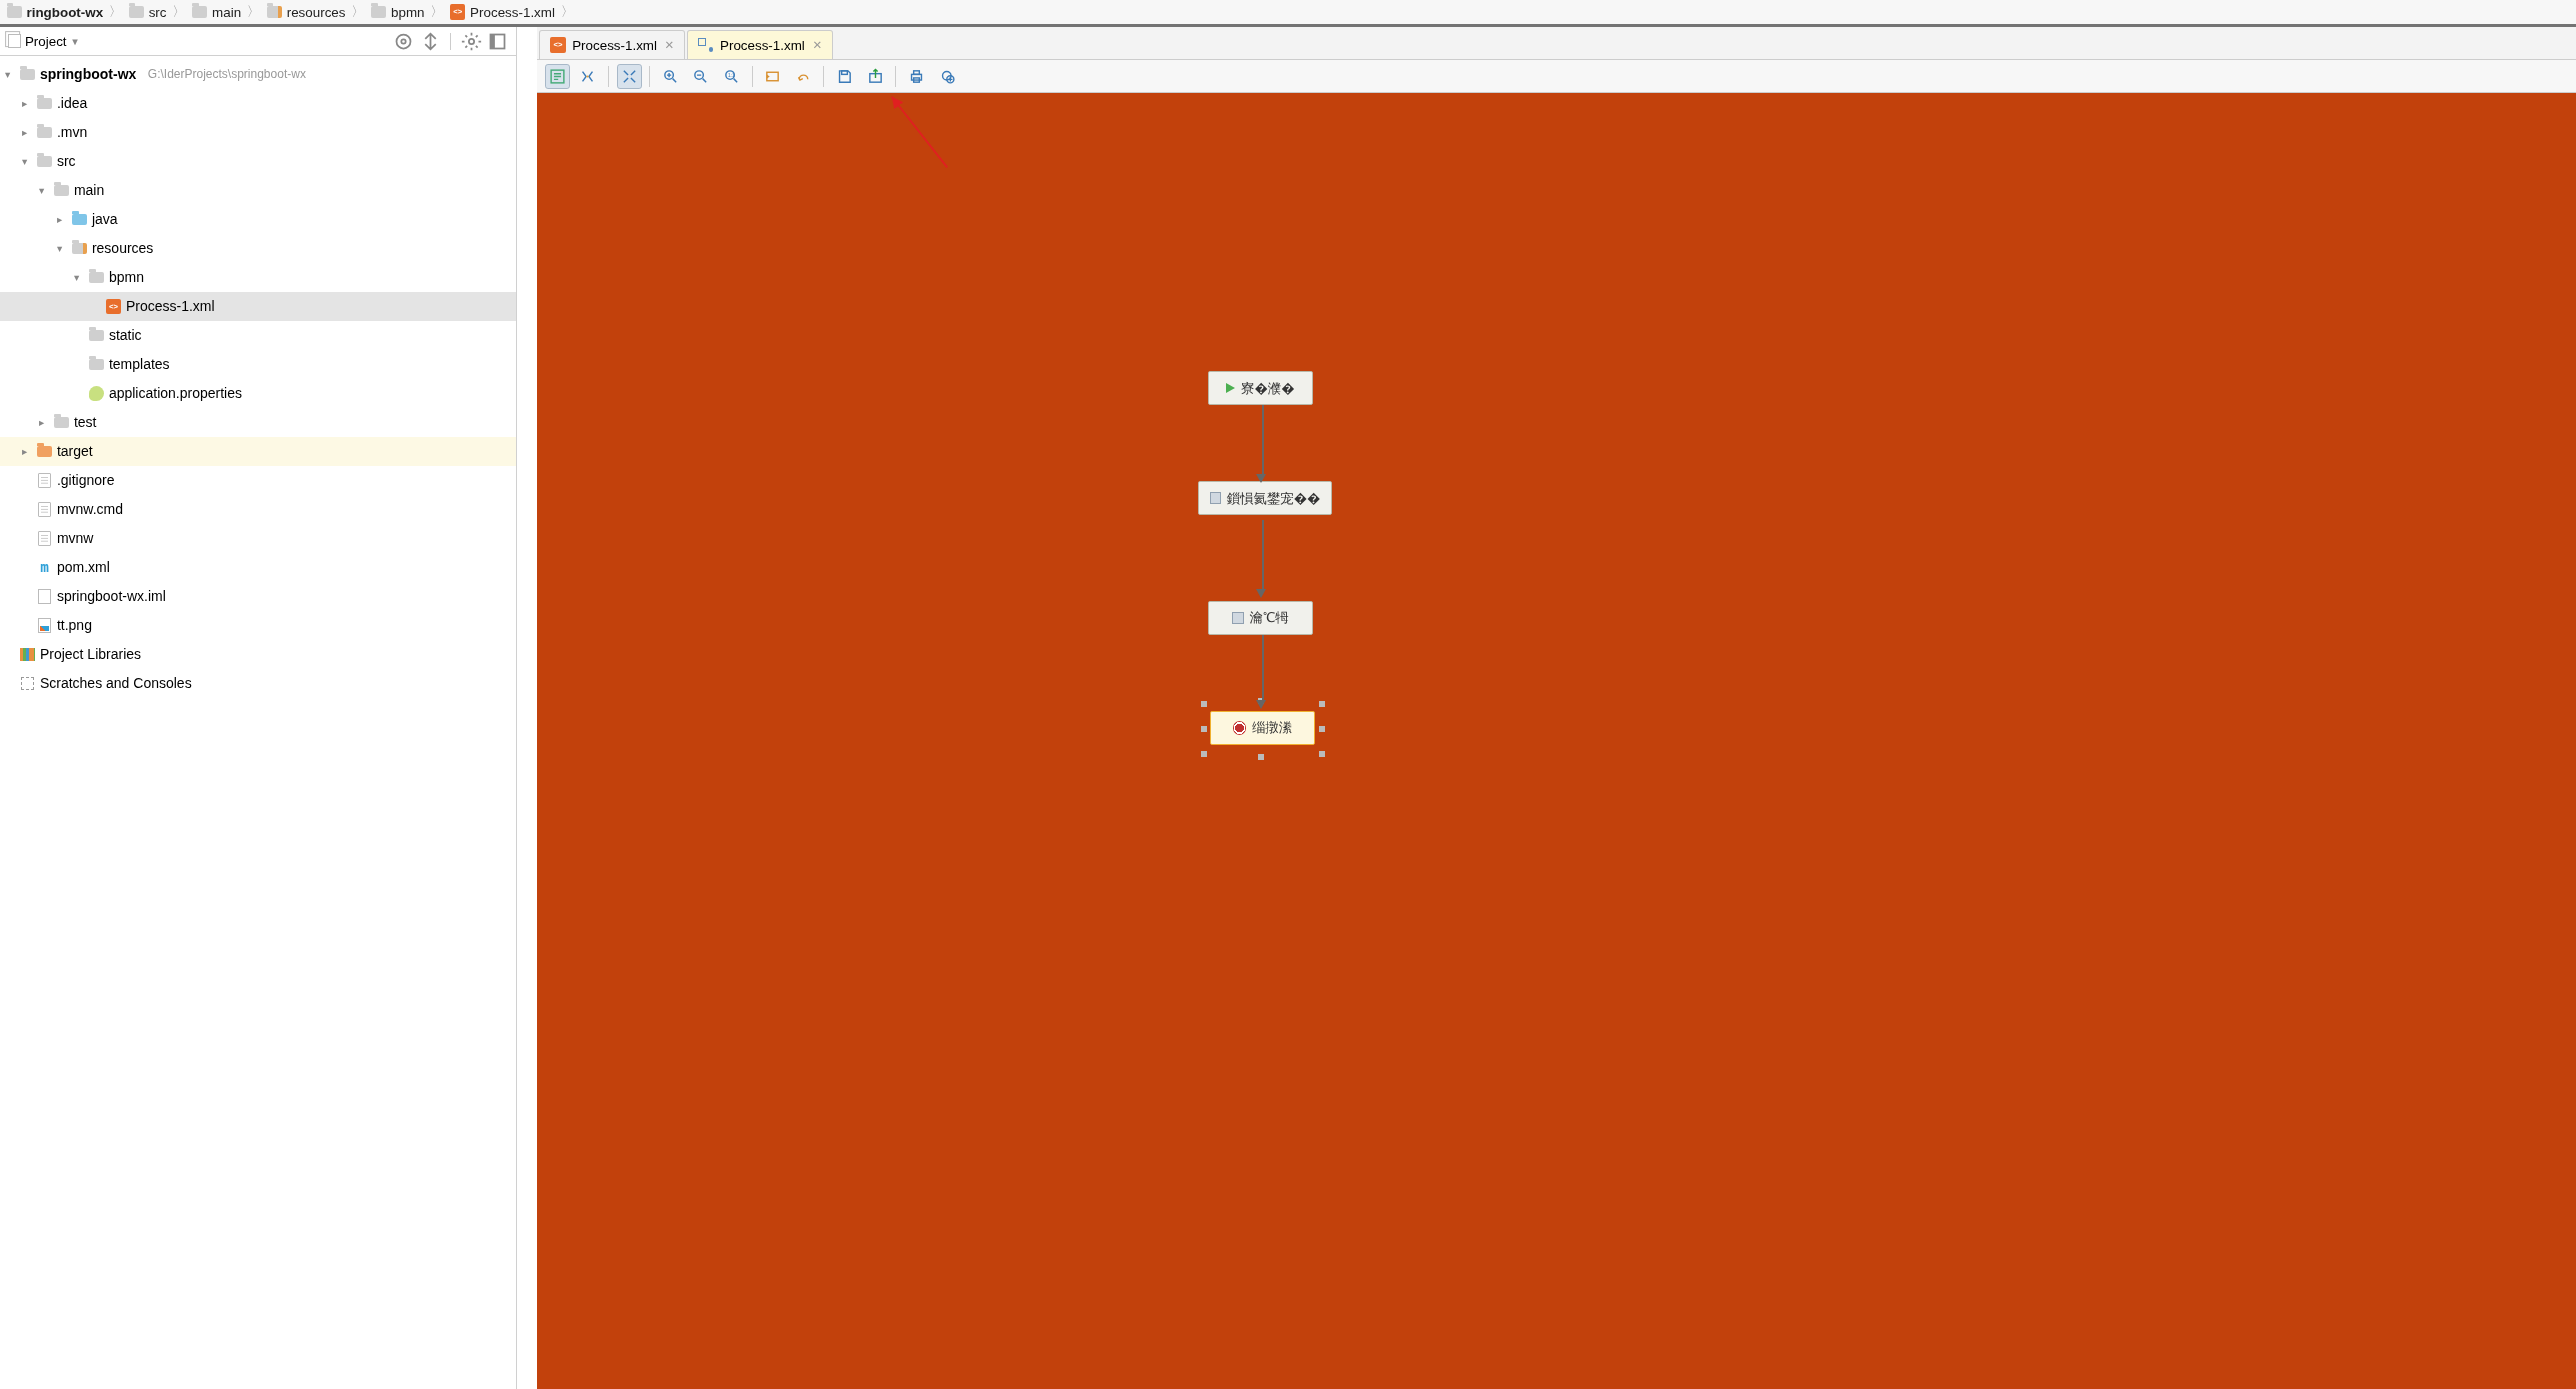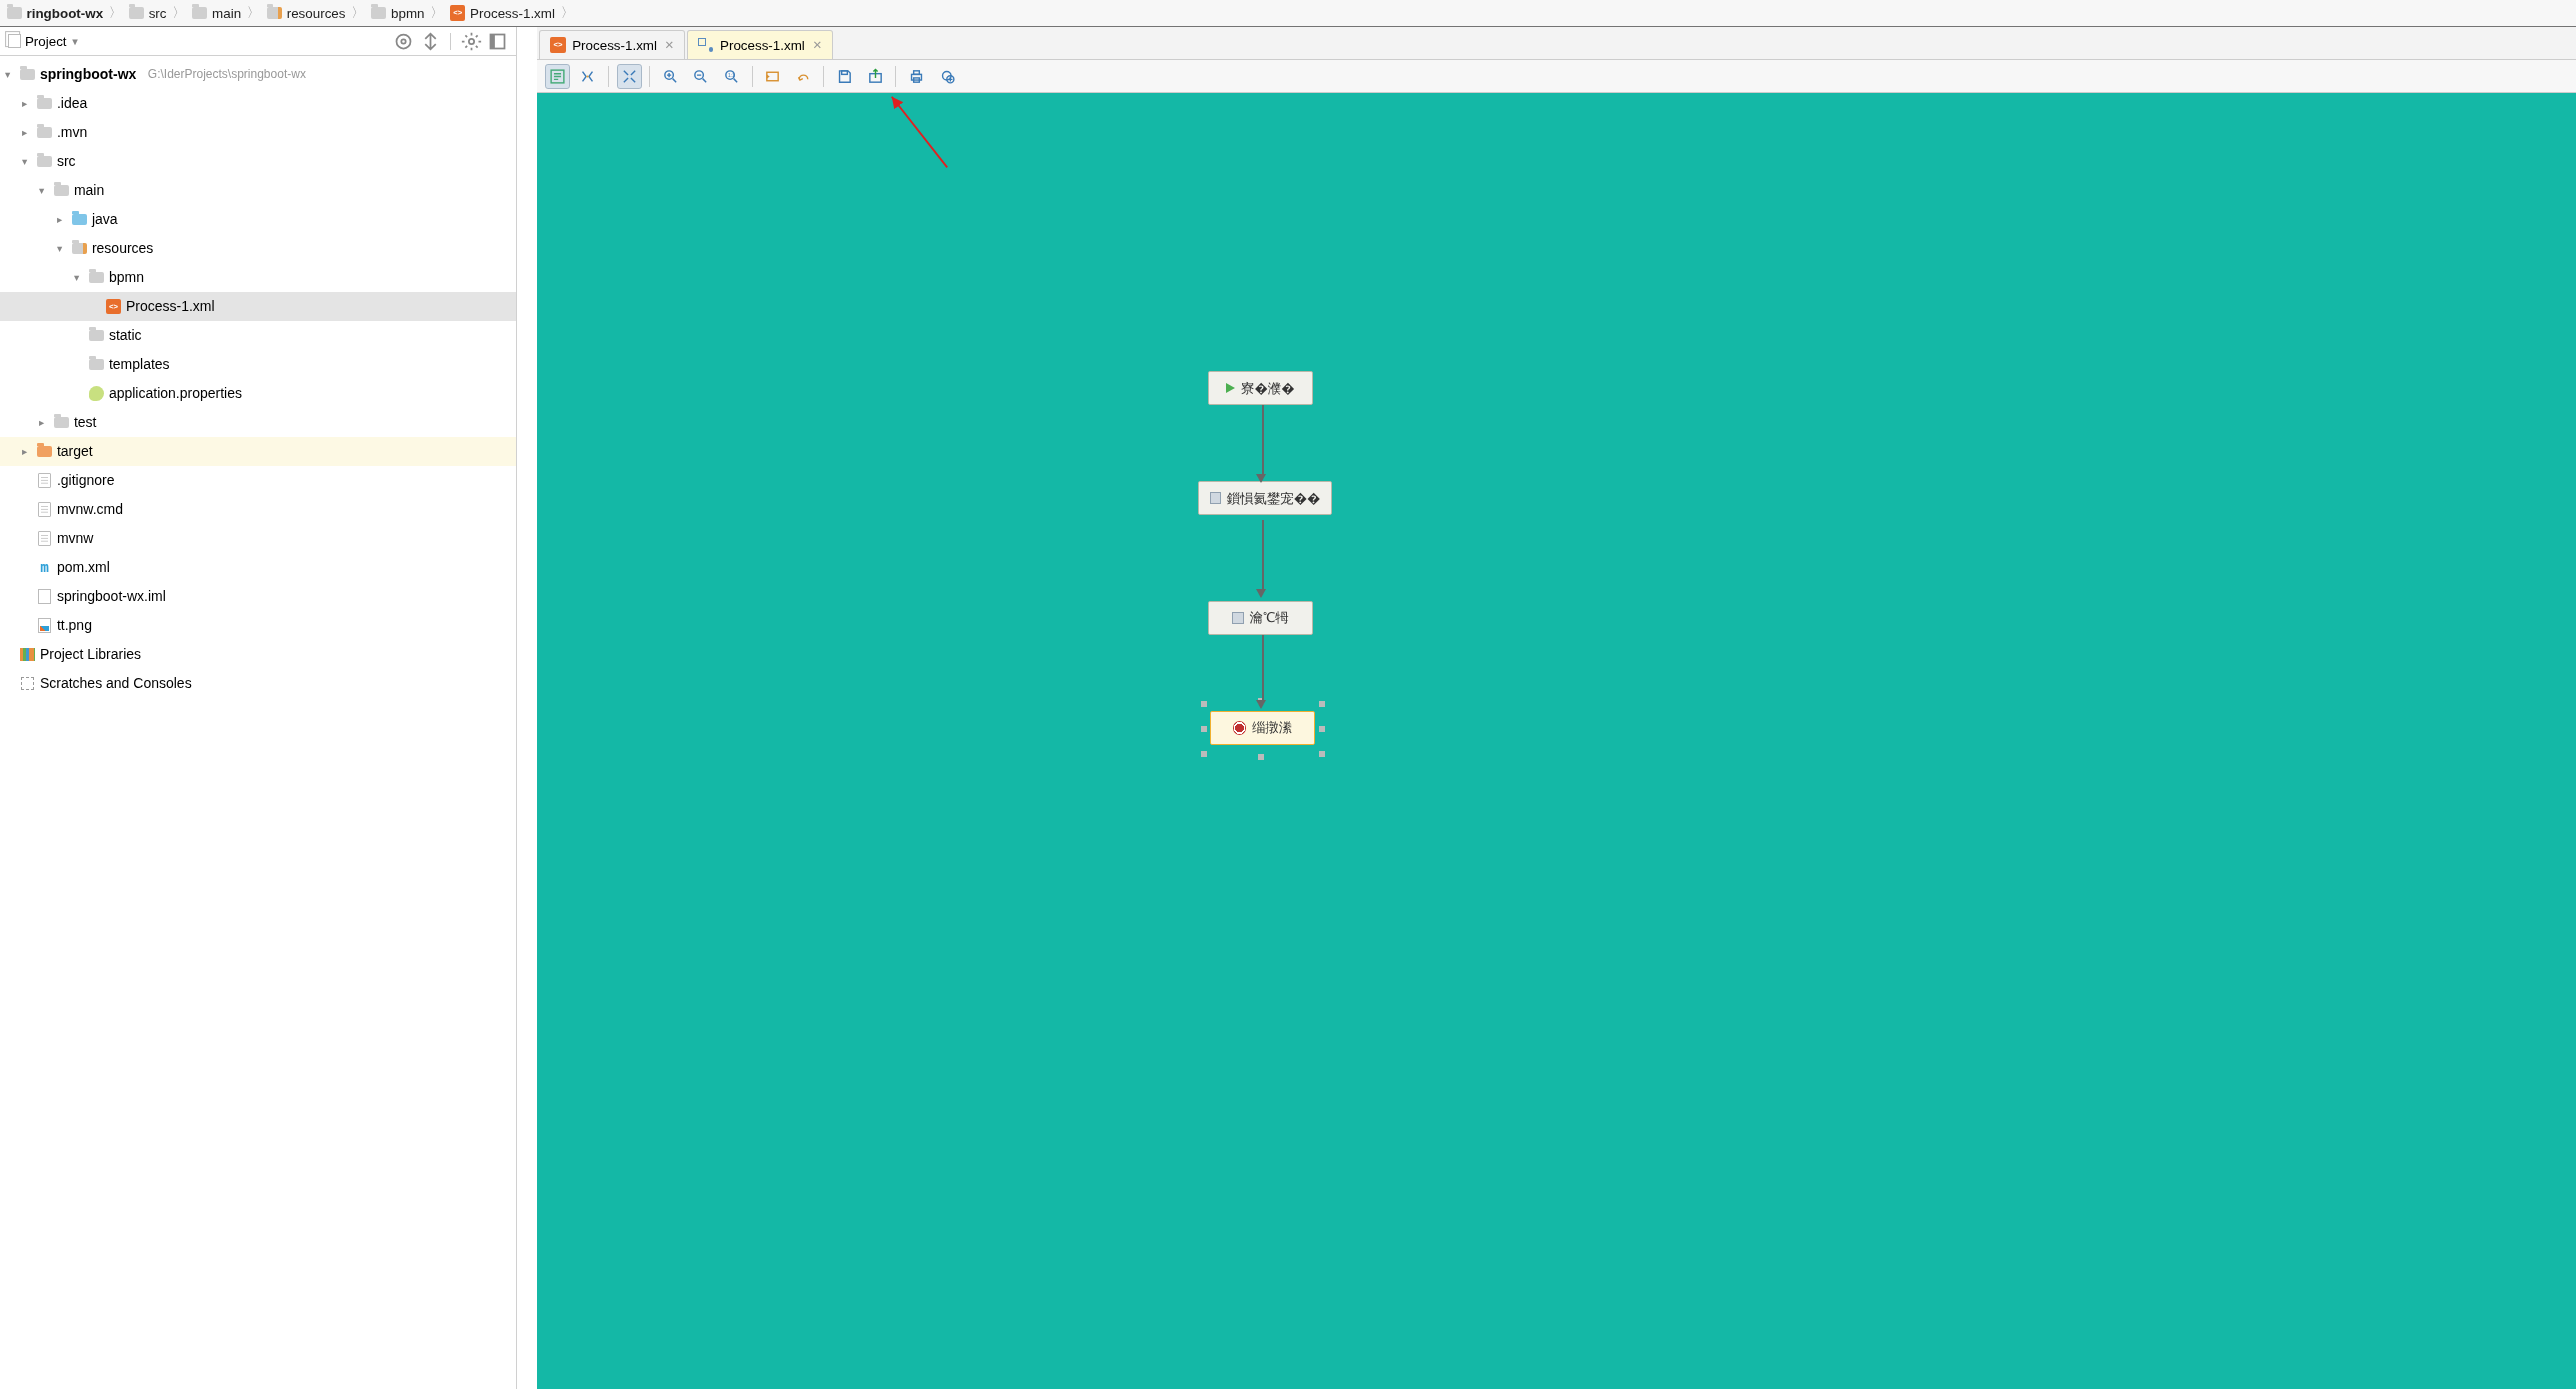--- a/index.html
+++ b/index.html
@@ -3,21 +3,21 @@
 <meta charset="utf-8">
 <style>
   * { box-sizing: border-box; margin: 0; padding: 0; }
   html, body { width: 100%; height: 100%; font-family: "Segoe UI", Arial, sans-serif; font-size: 13.4px; background: #fff; color: #000; }
   
   
   .breadcrumb {
     height: 27px;
     display: flex; align-items: center;
     padding: 0 5.7px;
-    border-bottom: 1px solid #737373;
+    border-bottom: 3px solid #737373;
     background: #f7f7f7;
     font-size: 13.4px;
     color: #222;
   }
   .breadcrumb .crumb { display: inline-flex; align-items: center; gap: 3.8px; }
   .breadcrumb .sep { color: #999; padding: 0 5.7px; font-size: 13.4px; }
   
   
   .main-split { display: flex; height: calc(100% - 27px); gap: 20px; }
   .left-panel { width: 517px; border-right: 1px solid #d0d0d0; display: flex; flex-direction: column; background:#fff; }
@@ -89,21 +89,21 @@
   .editor-toolbar {
     height:33px; display:flex; align-items:center; gap:5.7px;
     padding:0 7.7px; border-bottom:1px solid #ccc; background:#f7f7f7;
   }
   .editor-toolbar .btn { width:25px; height:25px; display:flex; align-items:center; justify-content:center; cursor:pointer; border-radius:2.9px;}
   .editor-toolbar .btn svg { width:17px; height:17px; }
   .editor-toolbar .btn.pressed { background:#d8e2ec; border:1px solid #a8b8c8;}
   .editor-toolbar .vsep { width:1px; height:21px; background:#ccc; margin:0 1.9px;}
 
   
-  .canvas { flex:1; position:relative; background:#14b8a6; overflow:hidden;}
+  .canvas { flex:1; position:relative; background:#c2410c; overflow:hidden;}
   .bpmn-node {
     position:absolute; min-width:105px; height:34px;
     background:#f1f1ec; border:1px solid #b8b8a8;
     display:flex; align-items:center; justify-content:center; gap:5.7px;
     font-size:13.4px; color:#333; border-radius:1.9px;
   }
   .bpmn-node.selected-node {
     border:1.9px solid #f0b030; background:#fdf7df;
   }
   .sel-handles { position:absolute; width:5.7px; height:5.7px; background:#bbb; }

